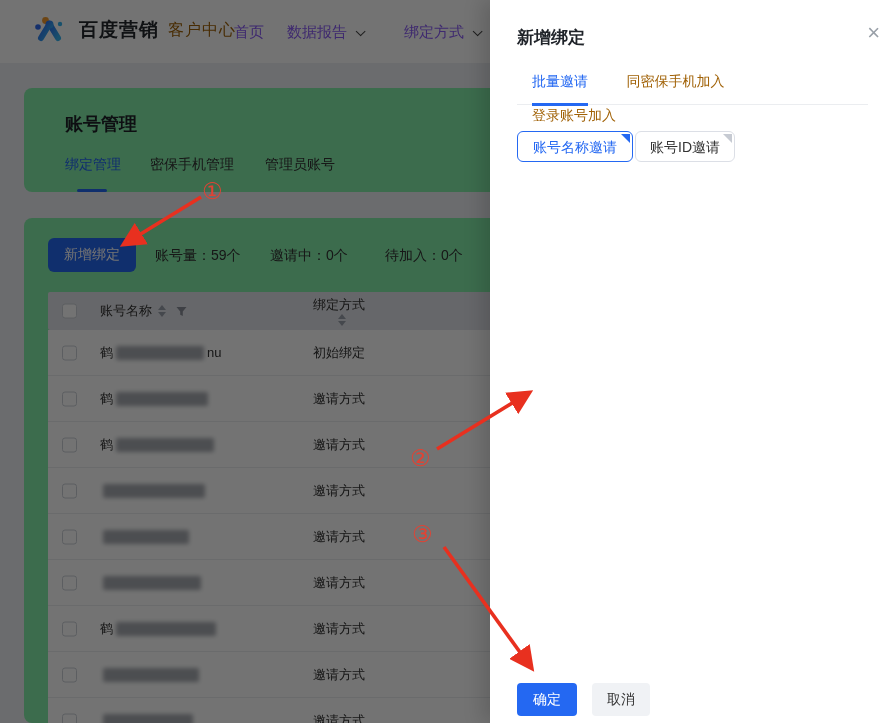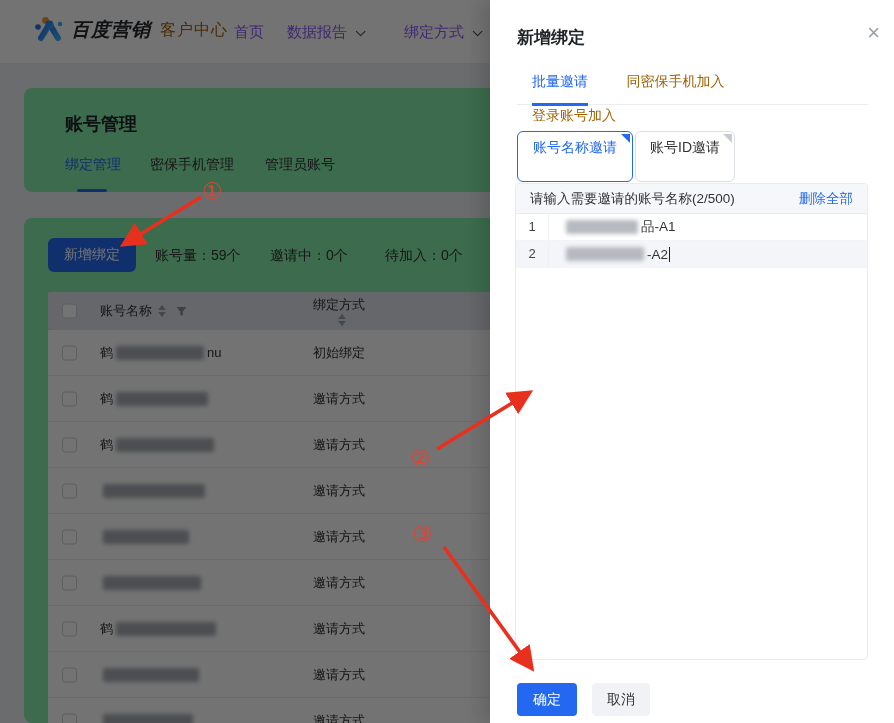--- a/index.html
+++ b/index.html
@@ -3,21 +3,21 @@
 <meta charset="utf-8">
 <style>
   * { margin:0; padding:0; box-sizing:border-box; }
   html,body { width:894px; height:723px; }
   body { font-family:"Liberation Sans","DejaVu Sans",sans-serif; }
   .screen { position:relative; width:894px; height:723px; overflow:hidden; background:#eef0f4; }
 
   
   .topbar { position:absolute; left:0; top:0; width:894px; height:63px; background:#fff; z-index:1; }
   .brand { position:absolute; left:34px; top:15px; display:flex; align-items:center; }
-  .brand-name { font-size:19px; font-weight:700; color:#25282e; letter-spacing:1px; margin-left:7px;font-style:italic; }
+  .brand-name { font-size:19px; font-weight:700; color:#25282e; letter-spacing:1px; margin-left:15px; }
   .brand-sub { font-size:16px; color:#a16207; margin-left:9px; letter-spacing:1px; }
   .nav-item { position:absolute; top:23px; font-size:15px; color:#8b5cf6; cursor:pointer; white-space:nowrap;font-family:Liberation Mono, monospace; }
   .chev { display:inline-block; width:7px; height:7px; border-right:1.6px solid #444; border-bottom:1.6px solid #444; transform:rotate(45deg) translateY(-3px); margin-left:8px; }
 
   
   .card { position:absolute; background:#86efac; border-radius:8px; z-index:1; }
   .card1 { left:24px; top:88px; width:846px; height:104px; }
   .page-title { position:absolute; left:41px; top:24px; font-size:18px; font-weight:600; color:#1f2329; }
   .ptab { position:absolute; top:68px; font-size:14px; color:#333; cursor:pointer; }
   .ptab.active { color:#2468f2; }
@@ -46,21 +46,21 @@
 
   
   .drawer { position:absolute; left:490px; top:0; width:404px; height:723px; background:#fff; z-index:10;
             box-shadow:-8px 0 18px rgba(0,0,0,0.15); }
   .d-title { position:absolute; left:27px; top:26px; font-size:17px; font-weight:600; color:#1f2329; }
   .d-close { position:absolute; right:14px; top:22px; font-size:22px; color:#99a0a8; cursor:pointer; line-height:1; }
   .d-tabs { position:absolute; left:27px; right:26px; top:72px; height:33px; border-bottom:1px solid #ebedf0; padding-left:15px; }
   .d-tab { display:inline-block; font-size:14px; color:#a16207; margin-right:34px; padding-bottom:12px; cursor:pointer; }
   .d-tab.active { color:#2468f2; border-bottom:3px solid #2468f2; }
 
-  .subtab { position:absolute; top:131px; height:51px; font-size:14px; border-radius:6px; background:#fff; cursor:pointer; }
+  .subtab { position:absolute; top:131px; height:31px; font-size:14px; border-radius:6px; background:#fff; cursor:pointer; }
   .subtab .fold { position:absolute; top:2px; right:2px; width:0; height:0; border-left:9px solid transparent; }
   .subtab1 { left:27px; width:116px; border:1.5px solid #2468f2; color:#2468f2; }
   .subtab1 .fold { border-top:9px solid #2468f2; }
   .subtab2 { left:145px; width:100px; border:1px solid #dcdfe6; color:#333; }
   .subtab2 .fold { border-top:9px solid #c6cad2; }
   .subtab span.lbl { display:block; text-align:center; line-height:31px; }
 
   .dlist { position:absolute; left:25px; top:183px; width:353px; height:477px; border:1px solid #e9ebf0; border-radius:4px; overflow:hidden; }
   .dlist-head { height:30px; background:#f6f7fa; border-bottom:1px solid #e9ebf0; display:flex; align-items:center; padding:0 14px; }
   .dlist-head .tip { font-size:13.5px; color:#333; }
@@ -246,41 +246,20 @@
 
     <div class="subtab subtab1">
       <span class="lbl">账号名称邀请</span>
       <span class="fold"></span>
     </div>
     <div class="subtab subtab2">
       <span class="lbl">账号ID邀请</span>
       <span class="fold"></span>
     </div>
 
-    <div class="dlist">
-      <div class="dlist-head">
-        <span class="tip">请输入需要邀请的账号名称(2/500)</span>
-        <span class="del">删除全部</span>
-      </div>
-      <div class="dlist-row">
-        <span class="dlist-num">1</span>
-        <span class="dlist-text">
-            <span class="redact" style="width:72px"></span>
-            <span>品-A1</span>
-          </span>
-      </div>
-      <div class="dlist-row focus">
-        <span class="dlist-num">2</span>
-        <span class="dlist-text">
-            <span class="redact" style="width:78px"></span>
-            <span>-A2</span>
-            <span class="caret-bar"></span>
-          </span>
-      </div>
-    </div>
 
     <button class="d-ok">确定</button>
     <button class="d-cancel">取消</button>
   </div>
 
   <svg class="anno-svg" width="894" height="723" viewBox="0 0 894 723">
     <defs>
       <marker id="ah" markerWidth="7" markerHeight="7" refX="5" refY="3.5" orient="auto">
         <path d="M0,0 L7,3.5 L0,7 Z" fill="#e8301f"></path>
       </marker>

